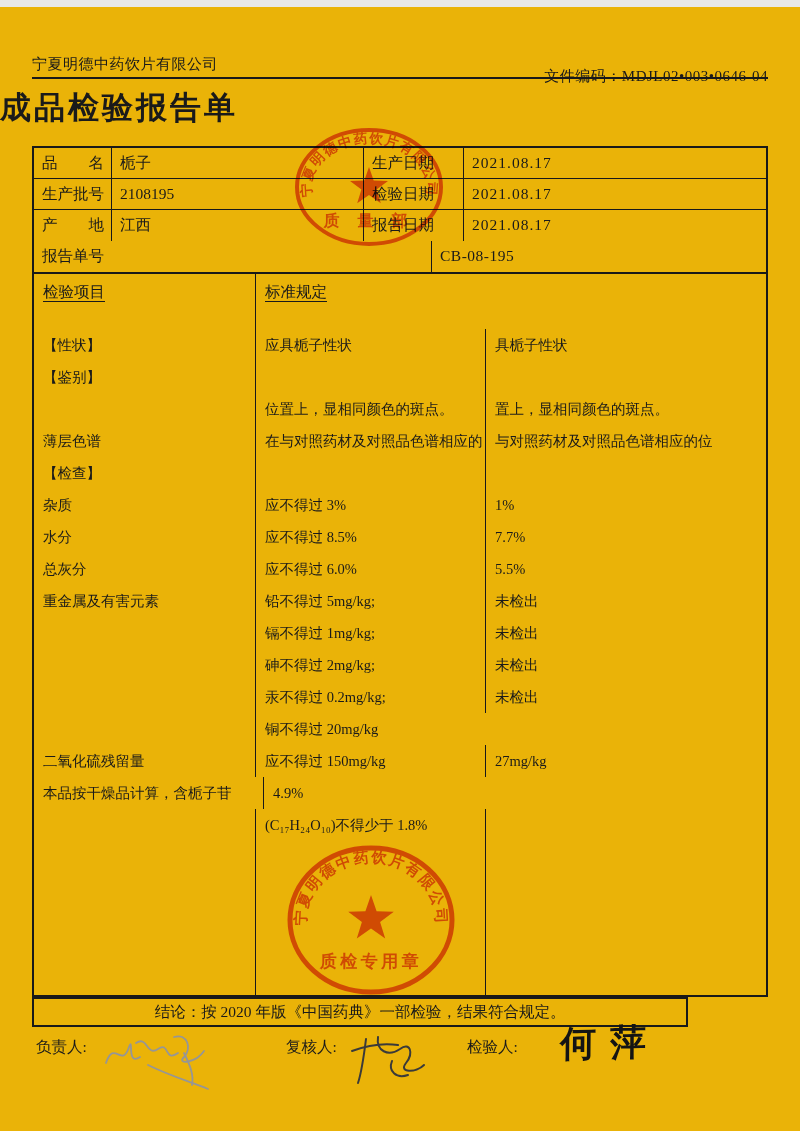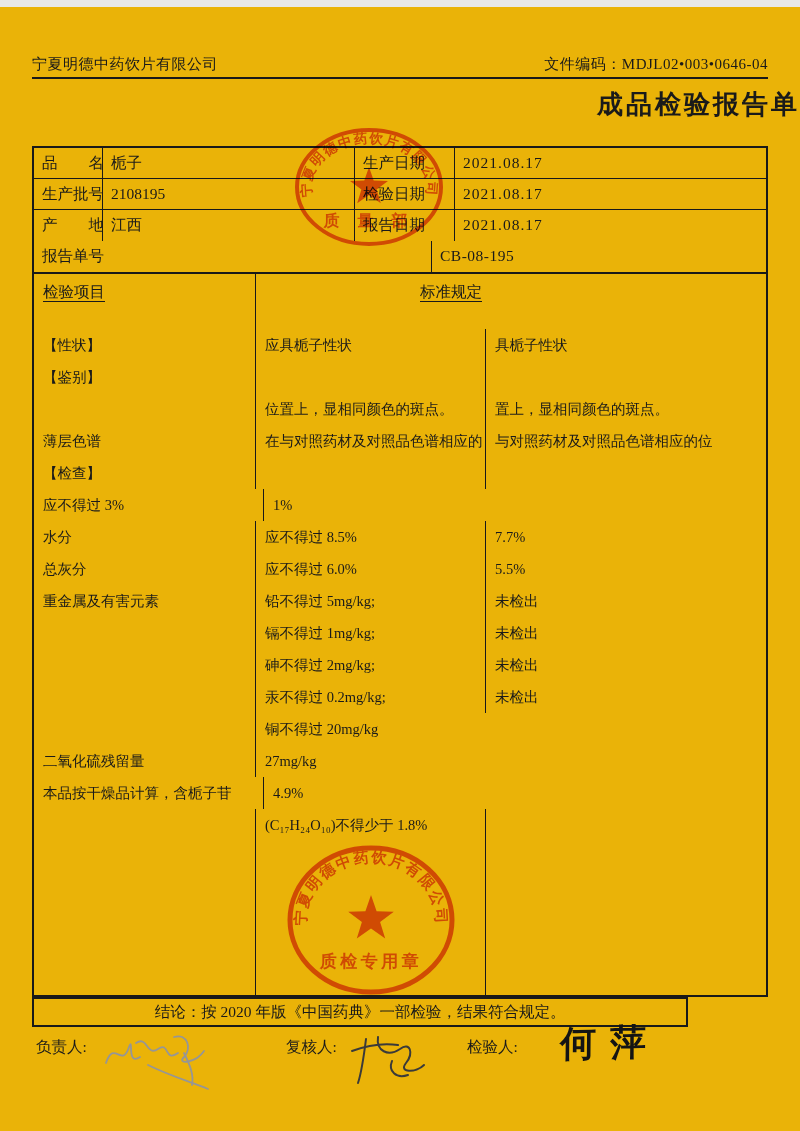--- a/index.html
+++ b/index.html
@@ -13,78 +13,78 @@
     background: #eab308;
     overflow: hidden;
   }
 
   
   .hdr-company {
     position: absolute; left: 32px; top: 48px;
     font-size: 15px; letter-spacing: 0.5px;
   }
   .hdr-doccode {
-    position: absolute; right: 32px; top: 48px;
+    position: absolute; right: 32px; top: 60px;
     font-size: 15px; letter-spacing: 0.5px;
   }
   .hdr-rule {
     position: absolute; left: 32px; top: 70px; width: 736px; height: 2px;
     background: #191919;
   }
   .doc-title {
     position: absolute; left: 0; top: 80px; width: 100%;
-    text-align: right;
-    font-size: 26px; font-weight: bold; letter-spacing: 3px;
+    text-align: left;
+    font-size: 31px; font-weight: bold; letter-spacing: 3px;
   }
 
   
   .info-table {
     position: absolute; left: 32px; top: 139px; width: 736px;
     border: 2px solid #191919;
     background: transparent;
   }
   .info-row { display: flex; border-bottom: 1px solid #191919; height: 31px; }
   .info-row:last-child { border-bottom: none; }
   .info-cell {
     font-size: 15.5px; line-height: 30px;
     padding-left: 8px;
     border-right: 1px solid #191919;
     overflow: hidden; white-space: nowrap;
   }
   .info-cell:last-child { border-right: none; }
-  .w-label1 { width: 69px; }
+  .w-label1 { width: 78px; }
   .w-value1 { width: 252px; }
   .w-label2 { width: 100px; }
   .w-value2 { flex: 1; letter-spacing: 1px; }
   .w-repno-label { width: 398px; }
   .w-repno-value { flex: 1; letter-spacing: 0.5px; }
 
   
   .result-table {
     position: absolute; left: 32px; top: 267px; width: 736px; height: 723px;
     border-left: 2px solid #191919; border-right: 2px solid #191919;
     border-bottom: 2px solid #191919;
     display: flex; flex-direction: column;
   }
   .r-row { display: flex; height: 32px; }
   .r-row.r-header { height: 55px; }
   .r-row.r-filler { flex: 1; }
   .r-cell {
     border-right: 1px solid #191919;
     font-size: 14.5px; line-height: 32px;
-    padding-left: 9px; padding-right: 4px;
+    padding-left: 9px; padding-right: 14px;
     overflow: hidden; white-space: nowrap;
   }
   .r-cell:last-child { border-right: none; }
   .c1 { width: 222px; }
   .c2 { width: 230px; }
   .c3 { flex: 1; }
   .r-header .r-cell { font-size: 15.5px; line-height: 20px; padding-top: 8px; }
   .r-header .hlbl { text-decoration: underline; text-underline-offset: 4px; }
-  .r-header .c2, .r-header .c3 { text-align: right; }
+  .r-header .c2, .r-header .c3 { text-align: left; }
 
   
   .conclusion-box {
     position: absolute; left: 32px; top: 990px; width: 656px; height: 30px;
     border: 2px solid #191919;
     text-align: center;
     font-size: 15.5px; line-height: 26px;
   }
 
   
@@ -173,20 +173,21 @@
         <div class="r-cell c1">薄层色谱</div>
         <div class="r-cell c2">在与对照药材及对照品色谱相应的</div>
         <div class="r-cell c3">与对照药材及对照品色谱相应的位</div>
       </div>
         <div class="r-row">
         <div class="r-cell c1">【检查】</div>
         <div class="r-cell c2"></div>
         <div class="r-cell c3"></div>
       </div>
         <div class="r-row">
+        <div class="r-cell c1">杂质</div>
         <div class="r-cell c2">应不得过 3%</div>
         <div class="r-cell c3">1%</div>
       </div>
         <div class="r-row">
         <div class="r-cell c1">水分</div>
         <div class="r-cell c2">应不得过 8.5%</div>
         <div class="r-cell c3">7.7%</div>
       </div>
         <div class="r-row">
         <div class="r-cell c1">总灰分</div>
@@ -212,20 +213,21 @@
         <div class="r-cell c1"></div>
         <div class="r-cell c2">汞不得过 0.2mg/kg;</div>
         <div class="r-cell c3">未检出</div>
       </div>
         <div class="r-row">
         <div class="r-cell c1"></div>
         <div class="r-cell c2">铜不得过 20mg/kg</div>
       </div>
         <div class="r-row">
         <div class="r-cell c1">二氧化硫残留量</div>
+        <div class="r-cell c2">应不得过 150mg/kg</div>
         <div class="r-cell c3">27mg/kg</div>
       </div>
         <div class="r-row">
         <div class="r-cell c2">本品按干燥品计算，含栀子苷</div>
         <div class="r-cell c3">4.9%</div>
       </div>
         <div class="r-row">
         <div class="r-cell c1"></div>
         <div class="r-cell c2">(C₁₇H₂₄O₁₀)不得少于 1.8%</div>
         <div class="r-cell c3"></div>

